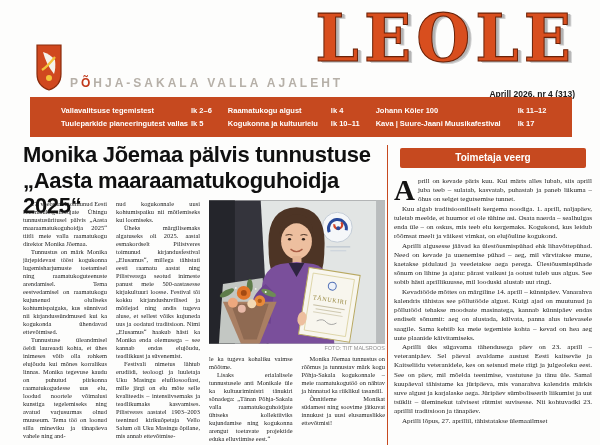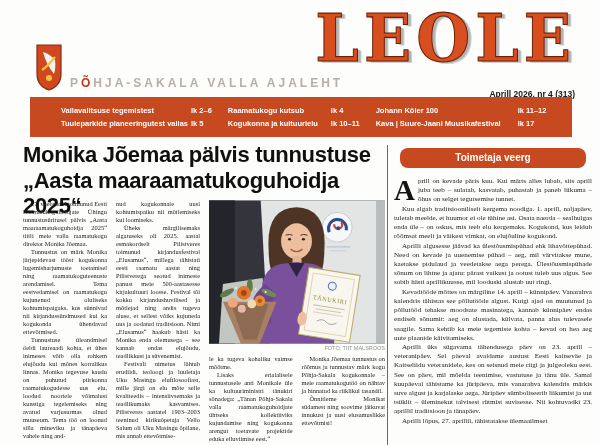--- a/index.html
+++ b/index.html
@@ -42,21 +42,21 @@
   .right-half{ width:176px; display:flex; flex-direction:column; }
   .photo{ width:176px; height:144px; display:block; }
   .credit{ font-family:"Liberation Sans", sans-serif; font-size:5.5px; color:#8f8f8f;
            text-align:right; margin-top:1px; }
   .subcols{ display:flex; gap:9px; margin-top:4px; flex:1; overflow:hidden; }
   .subcol{ width:84px; font-size:6.4px; line-height:1.25; text-align:justify; color:#1d1d1d; }
 
   
   .divider{ position:absolute; left:387px; top:145px; width:1px; height:300px; background:var(--accent); }
   .sidebar{ position:absolute; left:394px; top:145px; width:198px; height:300px; overflow:hidden; }
-  .sidebar-title{ margin:3px 6px 9px 6px; background:var(--accent); color:#fff; border-radius:8px;
+  .sidebar-title{ margin:3px 6px 9px 6px; background:var(--accent); color:#fff; border-radius:2px;
                   font-family:"Liberation Sans", sans-serif; font-weight:bold; font-size:10px;
                   text-align:center; padding:4px 6px 5px; }
   .sidebar p{ margin:0; font-size:7.1px; line-height:1.3; text-align:justify; color:#1d1d1d; text-indent:8px; }
   .sidebar p.first{ text-indent:0; }
   .dropcap{ float:left; font-family:"Liberation Serif", serif; font-weight:bold; font-size:29px;
             line-height:23px; padding:2px 3px 0 0; color:#141414; }
 </style>
 </head>
 <body>
 
@@ -78,21 +78,21 @@
         <span class="idx-label">Vallavalitsuse tegemistest</span>
         <span class="idx-page">lk 2–6</span>
       </div>
       <div class="idx-row">
         <span class="idx-label">Tuuleparkide planeeringutest vallas</span>
         <span class="idx-page">lk 5</span>
       </div>
     </div>
     <div class="idx-group g2">
       <div class="idx-row">
-        <span class="idx-label">Raamatukogu kutsub</span>
+        <span class="idx-label">Raamatukogu algust</span>
         <span class="idx-page">lk 4</span>
       </div>
       <div class="idx-row">
         <span class="idx-label">Kogukonna ja kultuurielu</span>
         <span class="idx-page">lk 10–11</span>
       </div>
     </div>
     <div class="idx-group g3">
       <div class="idx-row">
         <span class="idx-label">Johann Köler 100</span>

